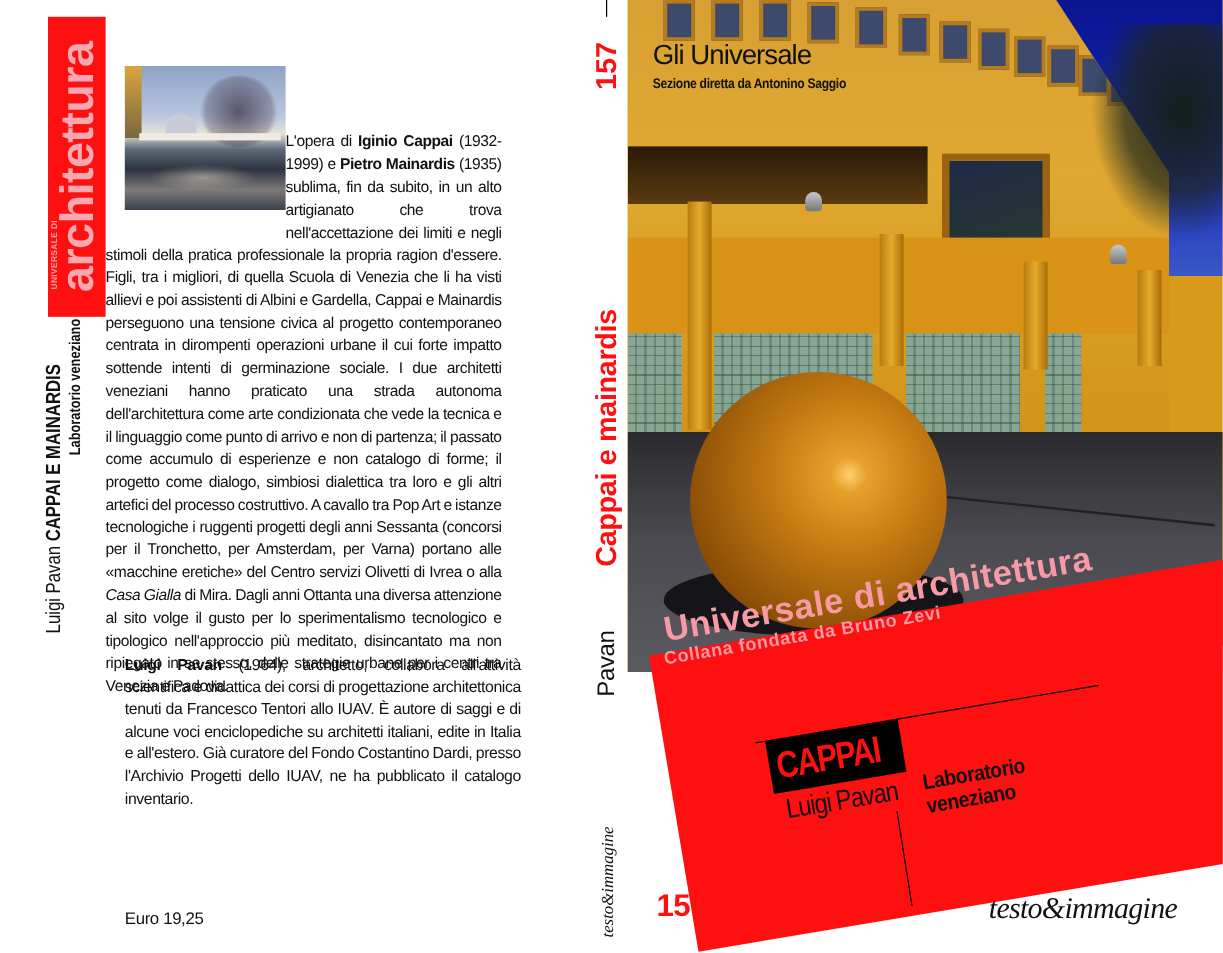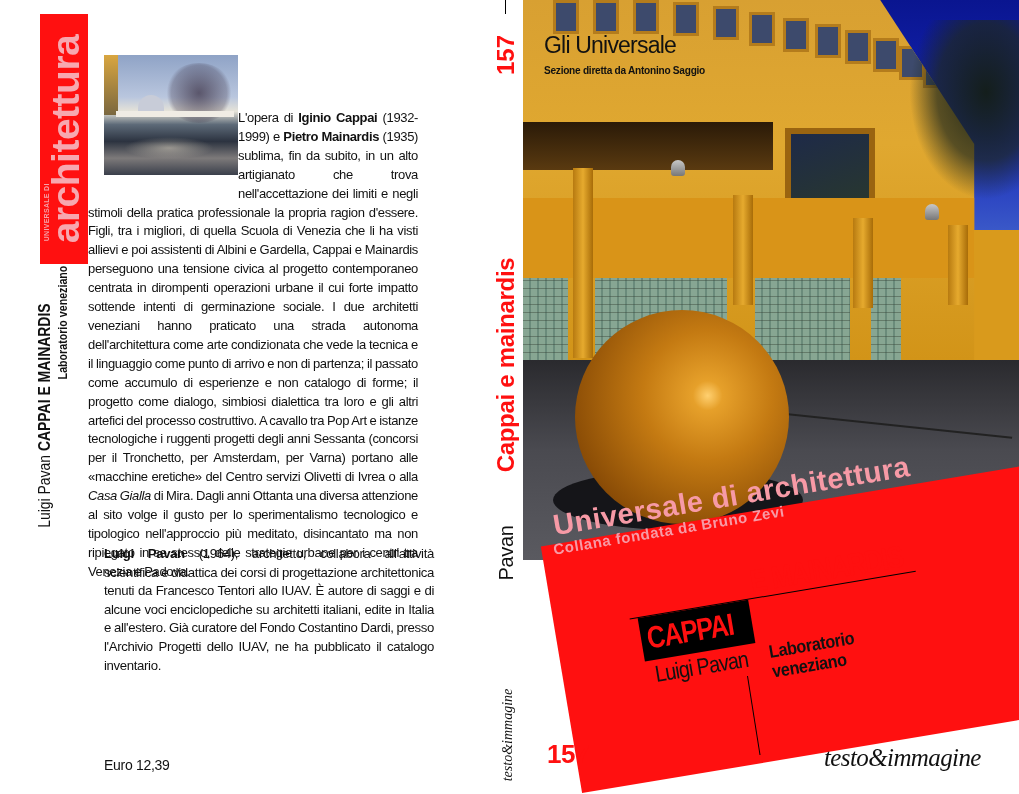--- a/index.html
+++ b/index.html
@@ -110,21 +110,21 @@
 </div>
 
 <div class="body-text">
   <p><span class="float-gap"></span><span>L'opera di </span><b>Iginio Cappai</b><span> (1932-1999) e </span><b>Pietro Mainardis</b><span> (1935) </span><span>sublima, fin da subito, in un alto artigianato che trova nell'accettazione dei limiti e negli stimoli della pratica professionale la propria ragion d'essere. Figli, tra i migliori, di quella Scuola di Venezia che li ha visti allievi e poi assistenti di Albini e Gardella, Cappai e Mainardis perseguono una tensione civica al progetto contemporaneo centrata in dirompenti operazioni urbane il cui forte impatto sottende intenti di germinazione sociale. I due architetti veneziani hanno praticato una strada autonoma dell'architettura come arte condizionata che vede la tecnica e il linguaggio come punto di arrivo e non di partenza; il passato come accumulo di esperienze e non catalogo di forme; il progetto come dialogo, simbiosi dialettica tra loro e gli altri artefici del processo costruttivo. A cavallo tra Pop Art e istanze tecnologiche i ruggenti progetti degli anni Sessanta (concorsi per il Tronchetto, per Amsterdam, per Varna) portano alle «macchine eretiche» del Centro servizi Olivetti di Ivrea o alla </span><i>Casa Gialla</i><span> di Mira. Dagli anni Ottanta una diversa attenzione al sito volge il gusto per lo sperimentalismo tecnologico e tipologico nell'approccio più meditato, disincantato ma non ripiegato in se stesso, delle strategie urbane per i centri tra Venezia e Padova.</span></p>
 </div>
 
 <div class="bio">
   <p><b>Luigi Pavan</b><span> (1964), architetto, collabora all'attività scientifica e didattica dei corsi di progettazione architettonica tenuti da Francesco Tentori allo IUAV. È autore di saggi e di alcune voci enciclopediche su architetti italiani, edite in Italia e all'estero. Già curatore del Fondo Costantino Dardi, presso l'Archivio Progetti dello IUAV, ne ha pubblicato il catalogo inventario.</span></p>
 </div>
 
-<div class="price">Euro 12,39</div>
+<div class="price">Euro 19,25</div>
 
 <div class="spine-line"></div>
 <div class="spine-num">
     <div class="rot"><span>157</span></div>
   </div>
 <div class="spine-title">
     <div class="rot"><span>Cappai e mainardis</span></div>
   </div>
 <div class="spine-author">
     <div class="rot"><span>Pavan</span></div>

